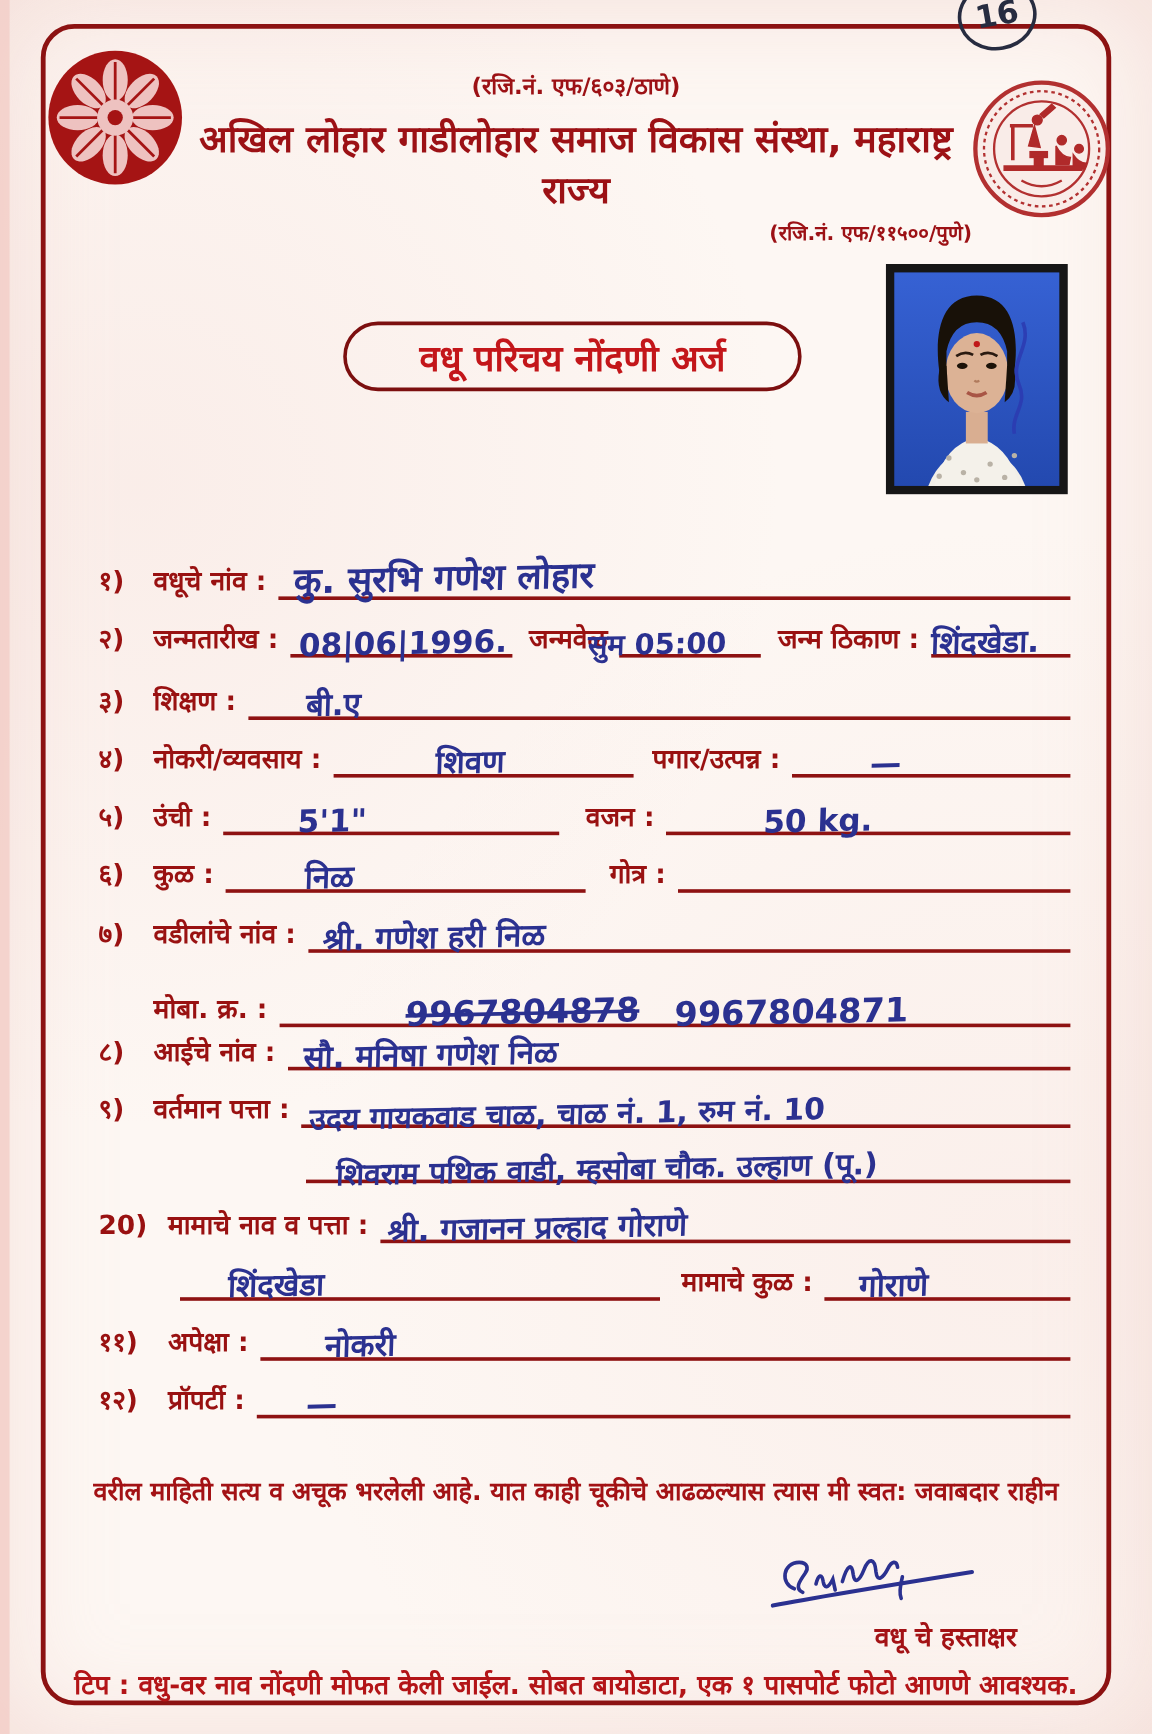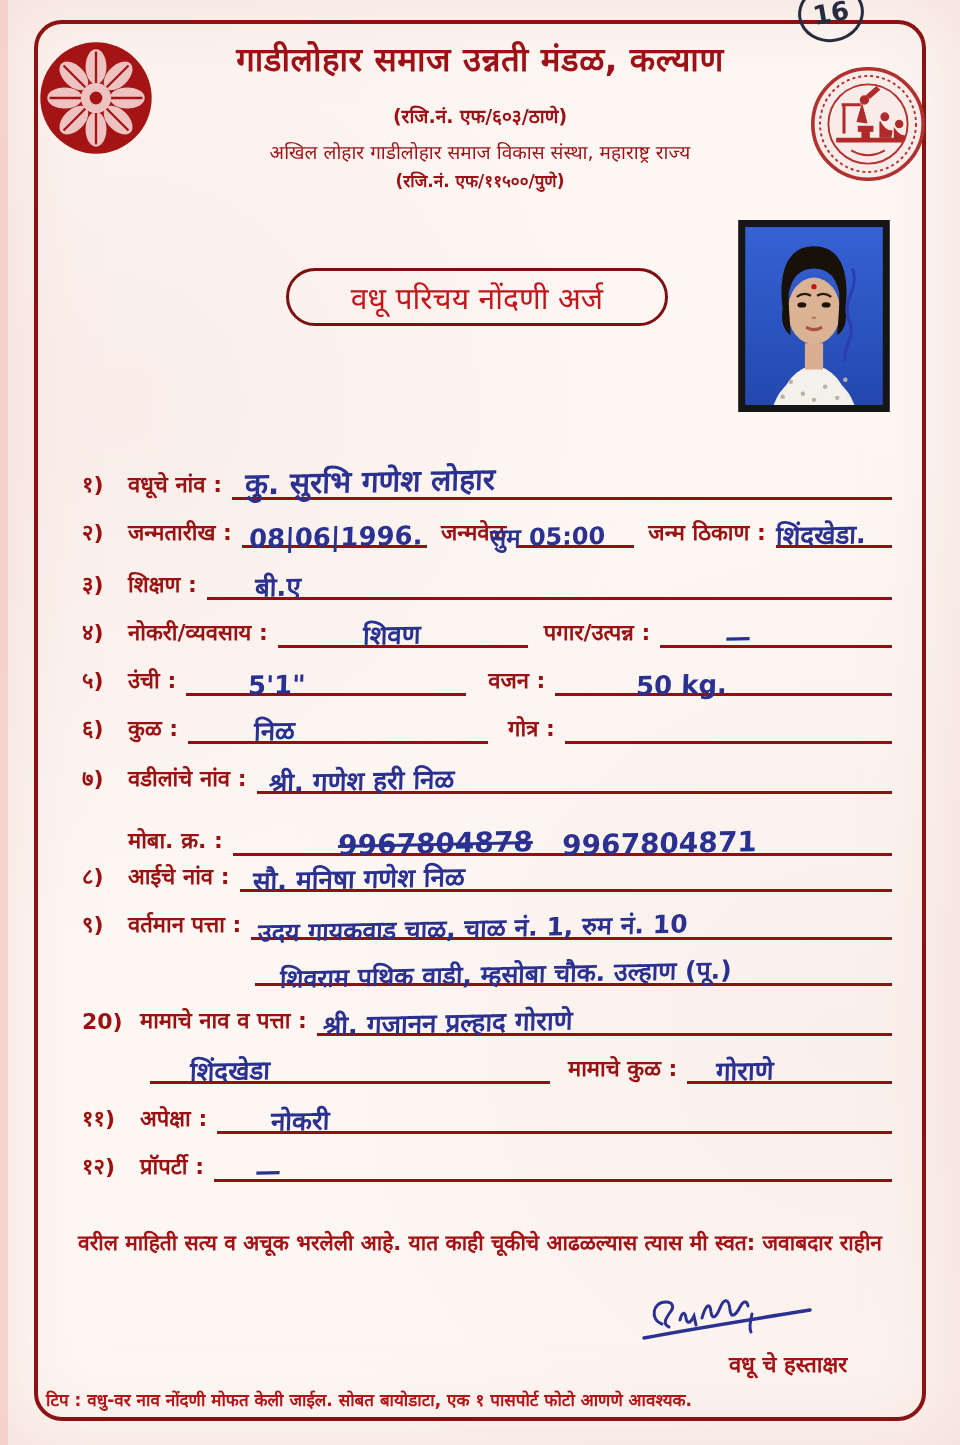--- a/index.html
+++ b/index.html
@@ -15,54 +15,54 @@
   .scan-edge{ position:absolute; left:0; top:0; width:8px; height:100%; background:#f2cdc7; opacity:.8; }
   .frame{ position:absolute; left:34px; top:20px; right:34px; bottom:24px;
           border:4px solid #8c1212; border-radius:28px; }
 
   
   .emblem{ position:absolute; left:38px; top:40px; width:116px; height:116px; }
   .seal{ position:absolute; left:808px; top:64px; width:120px; height:120px; }
   .head{ position:absolute; left:150px; right:150px; top:36px; text-align:center; color:#9c1115; }
   .head .l1{ font-size:33px; font-weight:bold; letter-spacing:.5px; }
   .head .r1{ font-size:19px; font-weight:bold; margin-top:22px; }
-  .head .l2{ font-size:19px; font-weight:normal; margin-top:10px; }
-  .head .r2{ font-size:17px; font-weight:bold; margin-top:4px; }
+  .head .l2{ font-size:31px; font-weight:bold; margin-top:10px; }
+  .head .r2{ font-size:17px; font-weight:bold; margin-top:4px;text-align:right; }
 
   .pagenum{ position:absolute; left:798px; top:-16px; width:66px; height:58px;
             border:3px solid #272c40; border-radius:50%; transform:rotate(-10deg);
             display:flex; align-items:center; justify-content:center;
             color:#272c40; font-size:26px; font-weight:bold; background:transparent; }
 
   .title-box{ position:absolute; left:286px; top:268px; width:382px; height:58px;
               border:3px solid #7c0f0f; border-radius:30px;
               display:flex; align-items:center; justify-content:center; }
-  .title-box span{ color:#c3161a; font-size:30px; font-weight:normal; }
+  .title-box span{ color:#c3161a; font-size:30px; font-weight:bold; }
 
   .photo{ position:absolute; left:738px; top:220px; width:152px; height:192px; }
 
   
   .row{ position:absolute; left:82px; right:68px; display:flex; align-items:flex-end;
         height:38px; color:#991111; font-weight:bold; font-size:22px; }
   .num{ flex:0 0 46px; padding-bottom:2px; }
   .lbl{ white-space:nowrap; padding:0 10px 2px 0; }
   .fill{ position:relative; flex:1 1 auto; height:100%; border-bottom:3px solid #8e1212; }
   .hw{ position:absolute; bottom:-7px; left:6%; white-space:nowrap;
        color:#2b3190; font-weight:600; font-size:26px;
        transform:rotate(-1.2deg) skewX(-3deg); }
   .hw.big{ font-size:30px; bottom:-4px; }
   .strike{ text-decoration:line-through; text-decoration-thickness:2.5px; }
 
   .declaration{ position:absolute; left:60px; right:60px; top:1228px; text-align:center;
                 color:#a31215; font-size:21px; font-weight:bold; }
   .sig-scribble{ position:absolute; left:640px; top:1290px; width:175px; height:58px; }
   .sig-label{ position:absolute; left:729px; top:1348px; color:#a31215;
               font-size:22px; font-weight:bold; }
-  .footer-note{ position:absolute; left:46px; right:46px; top:1388px; text-align:left;
-                color:#b31417; font-size:17px; font-weight:bold; }
+  .footer-note{ position:absolute; left:46px; right:46px; top:1388px; text-align:center;
+                color:#b31417; font-size:22px; font-weight:bold; }
 </style>
 </head>
 <body>
 
 <div class="sheet">
   <div class="scan-edge"></div>
   <div class="frame"></div>
 
   <div class="pagenum">
     <span>16</span>
@@ -108,21 +108,20 @@
       <circle cx="64" cy="44" r="3.2"></circle>
       <path d="M60 48 q4 8 10 8 l-1 5 l-9 0 z"></path>
       <circle cx="76" cy="50" r="3"></circle>
       <path d="M72 54 q4 6 9 6 l-1 4 l-8 0 z"></path>
       <path d="M24 62 h54 v3 h-54 z"></path>
     </g>
     <path d="M36 72 q14 8 28 0" fill="none" stroke="#b23030" stroke-width="1.6"></path>
   </svg>
 
   <div class="head">
-    <div class="l1">गाडीलोहार समाज उन्नती मंडळ, कल्याण</div>
     <div class="r1">(रजि.नं. एफ/६०३/ठाणे)</div>
     <div class="l2">अखिल लोहार गाडीलोहार समाज विकास संस्था, महाराष्ट्र राज्य</div>
     <div class="r2">(रजि.नं. एफ/११५००/पुणे)</div>
   </div>
 
   <div class="title-box">
     <span>वधू परिचय नोंदणी अर्ज</span>
   </div>
 
   <svg class="photo" viewBox="0 0 150 190">

